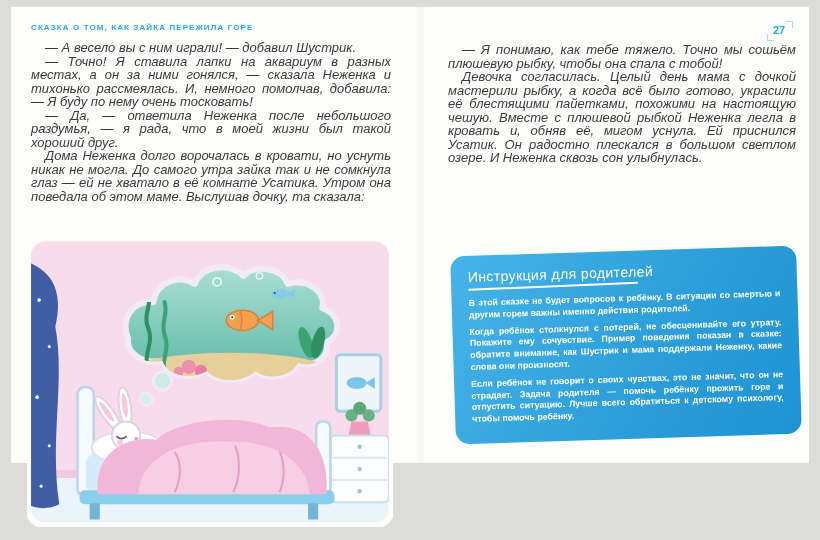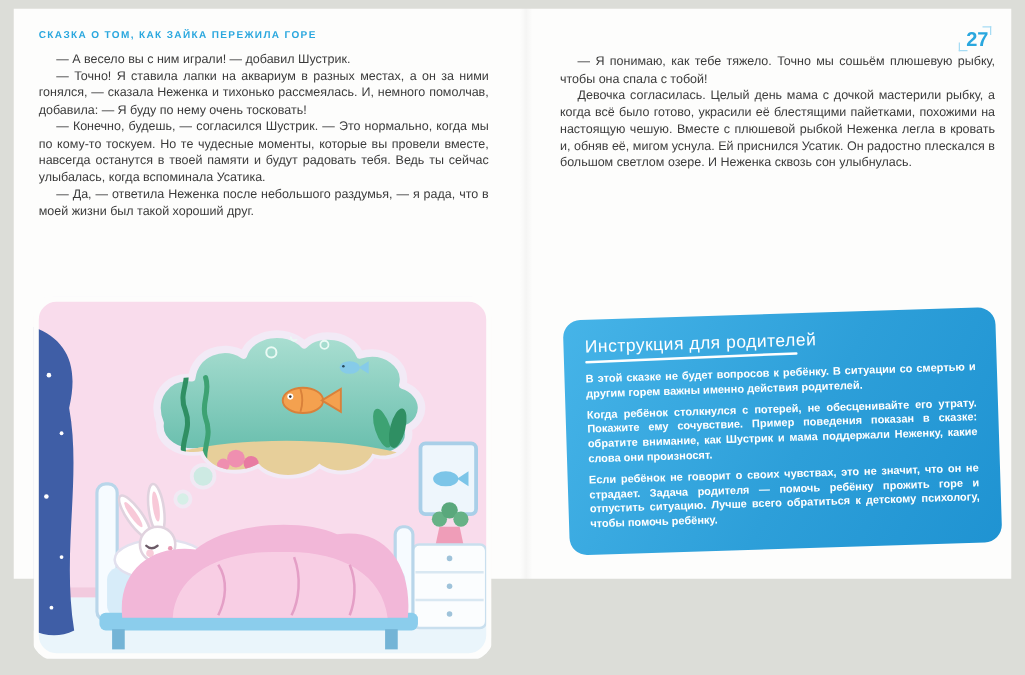--- a/index.html
+++ b/index.html
@@ -24,28 +24,28 @@
     position:absolute; left:20px; top:16px;
     font-size:8px; font-weight:bold; letter-spacing:1.1px;
     color:#2aa7de;
   }
   .pageno {
     position:absolute; right:16px; top:14px;
     width:26px; height:20px;
   }
   .pageno .num {
     position:absolute; left:6px; top:3px;
-    font-size:16px; font-weight:bold; color:#2aa7de;
+    font-size:11px; font-weight:bold; color:#2aa7de;
   }
   .corner { position:absolute; width:7px; height:7px; }
   .corner.tr { right:0; top:0; border-top:1.6px solid #a6dcf4; border-right:1.6px solid #a6dcf4; }
   .corner.bl { left:0; bottom:0; border-bottom:1.6px solid #a6dcf4; border-left:1.6px solid #a6dcf4; }
 
   
-  .story { position:absolute; color:#3b3b3b; font-size:10px; line-height:13.5px; text-align:justify; }
+  .story { position:absolute; color:#3b3b3b; font-size:13px; line-height:13.5px; text-align:justify;font-style:italic; }
   .story p { margin:0; text-indent:14px; }
   .story-left  { left:20px;  top:34px; width:360px; }
   .story-right { left:437px; top:36px; width:348px; }
 
   
   .parent-box {
     position:absolute; left:442px; top:244px; width:346px; min-height:188px;
     background:linear-gradient(120deg,#46b4e8 0%,#2d9fd9 55%,#1f93d2 100%);
     border-radius:14px;
     transform:rotate(-1.8deg);
@@ -81,22 +81,22 @@
 
   <div class="pageno">
     <span class="corner tr"></span>
     <span class="num">27</span>
     <span class="corner bl"></span>
   </div>
 
   <div class="story story-left">
     <p>— А весело вы с ним играли! — добавил Шустрик.</p>
     <p>— Точно! Я ставила лапки на аквариум в разных местах, а он за ними гонялся, — сказала Неженка и тихонько рассмеялась. И, немного помолчав, добавила: — Я буду по нему очень тосковать!</p>
-    <p>— Конечно, будешь, — согласился Шустрик. — Это нормально, когда мы по кому-то тоскуем. Но те чудесные моменты, которые вы провели вместе, навсегда останутся в твоей памяти и будут радовать тебя. Ведь ты сейчас улыбалась, когда вспоминала Усатика.</p>
     <p>— Да, — ответила Неженка после небольшого раздумья, — я рада, что в моей жизни был такой хороший друг.</p>
+    <p>Дома Неженка долго ворочалась в кровати, но уснуть никак не могла. До самого утра зайка так и не сомкнула глаз — ей не хватало в её комнате Усатика. Утром она поведала об этом маме. Выслушав дочку, та сказала:</p>
   </div>
 
   <div class="story story-right">
     <p>— Я понимаю, как тебе тяжело. Точно мы сошьём плюшевую рыбку, чтобы она спала с тобой!</p>
     <p>Девочка согласилась. Целый день мама с дочкой мастерили рыбку, а когда всё было готово, украсили её блестящими пайетками, похожими на настоящую чешую. Вместе с плюшевой рыбкой Неженка легла в кровать и, обняв её, мигом уснула. Ей приснился Усатик. Он радостно плескался в большом светлом озере. И Неженка сквозь сон улыбнулась.</p>
   </div>
 
   <div class="parent-box">
     <div class="box-title">Инструкция для родителей</div>
     <div class="title-underline"></div>

